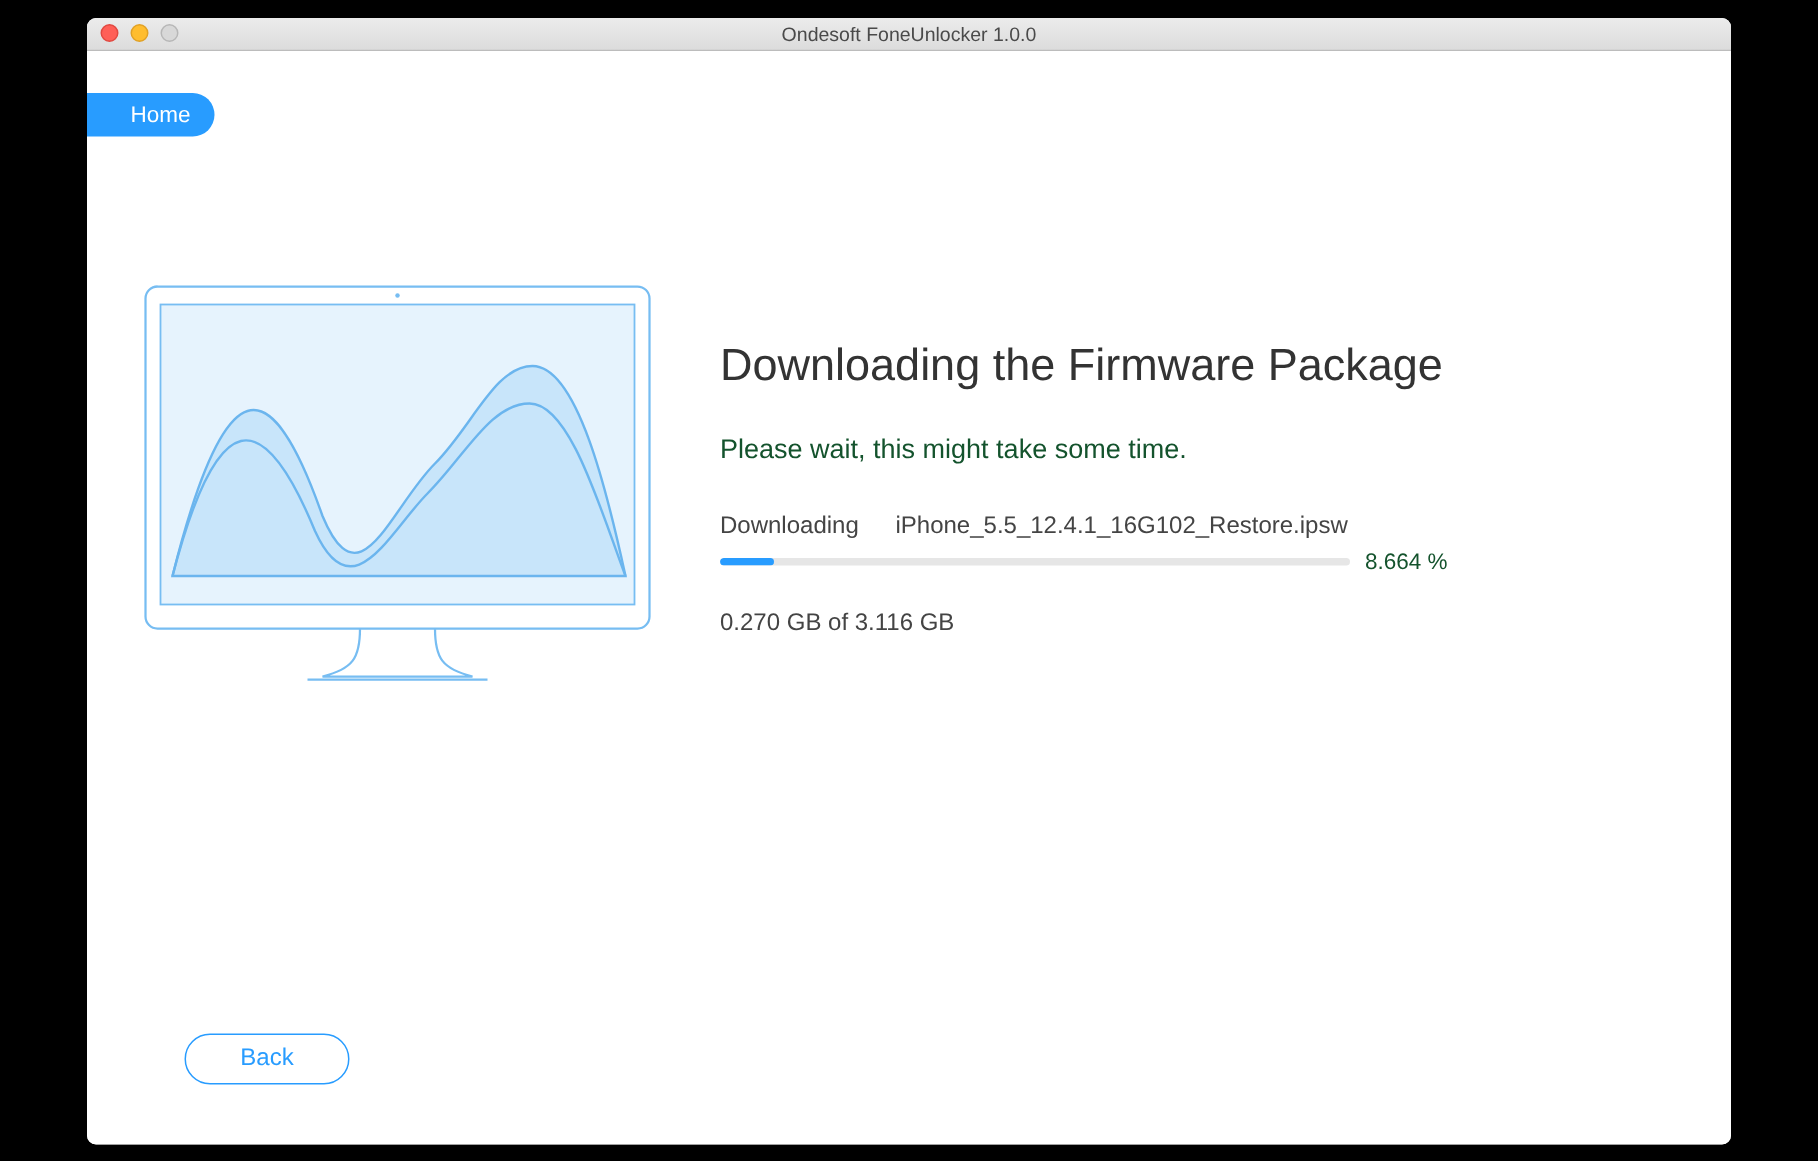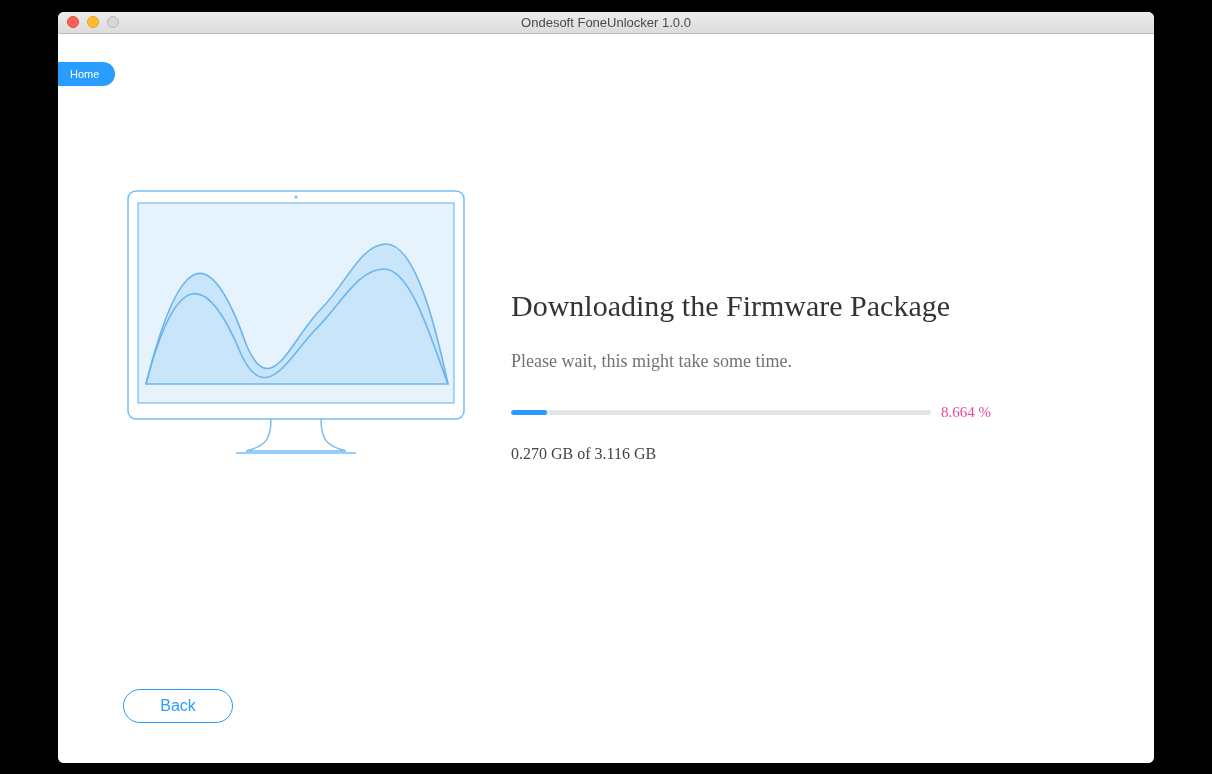--- a/index.html
+++ b/index.html
@@ -52,50 +52,49 @@
       flex: 1;
       position: relative;
       background: #fff;
     }
     .home-tab {
       position: absolute;
       top: 28px;
       left: 0;
       background: #289cff;
       color: #fff;
-      font-size: 11px;
-      padding: 6px 16px 6px 12px;
+      font-size: 15px;
+      padding: 6px 16px 6px 29px;
       border-top-right-radius: 16px;
       border-bottom-right-radius: 16px;
       cursor: pointer;
     }
     .main-area {
       display: flex;
-      align-items: flex-end;
+      align-items: center;
       padding-top: 155px;
-      padding-left: 68px;
-      font-family: Liberation Serif, serif;
+      padding-left: 37px;
     }
     .illustration-wrap {
       width: 340px;
     }
     .text-side {
       margin-left: 45px;
       width: 560px;
     }
     .heading {
       font-size: 30px;
       color: #333;
       font-weight: 400;
       margin-bottom: 28px;
       white-space: nowrap;
     }
     .subtitle {
       font-size: 18px;
-      color: #737373;
+      color: #14532d;
       margin-bottom: 32px;
     }
     .dl-row {
       font-size: 16px;
       color: #444;
       margin-bottom: 6px;
     }
     .dl-row .dl-label { margin-right: 20px; }
     .progress-wrap {
       display: flex;
@@ -111,21 +110,21 @@
       position: relative;
     }
     .progress-fill {
       height: 100%;
       background: #289cff;
       border-radius: 3px;
       width: 8.664%;
     }
     .progress-pct {
       font-size: 15px;
-      color: #ec4899;
+      color: #14532d;
       margin-left: 10px;
     }
     .amount {
       font-size: 16px;
       color: #444;
       margin-top: 24px;
     }
     .back-button {
       position: absolute;
       left: 65px;
@@ -170,20 +169,24 @@
           <path d="M 20 195 C 50 80, 80 80, 115 165 C 140 220, 165 165, 190 140 C 215 115, 232 80, 258 80 C 285 80, 305 150, 322 195" fill="none" stroke="#6bb5ee" stroke-width="1.6"></path>
           <path d="M 145 230 C 145 250, 140 257, 120 262 L 220 262 C 200 257, 195 250, 195 230" fill="none" stroke="#77bdf2" stroke-width="1.5"></path>
           <line x1="110" y1="264" x2="230" y2="264" stroke="#77bdf2" stroke-width="1.5"></line>
         </svg>
       </div>
 
       <div class="text-side">
         <div class="heading">Downloading the Firmware Package</div>
         <div class="subtitle">Please wait, this might take some time.</div>
 
+        <div class="dl-row">
+          <span class="dl-label">Downloading</span>
+          <span>iPhone_5.5_12.4.1_16G102_Restore.ipsw</span>
+        </div>
 
         <div class="progress-wrap">
           <div class="progress-bar">
             <div class="progress-fill" style="width:8.664%"></div>
           </div>
           <span class="progress-pct">8.664 %</span>
         </div>
 
         <div class="amount">0.270 GB of 3.116 GB</div>
       </div>

